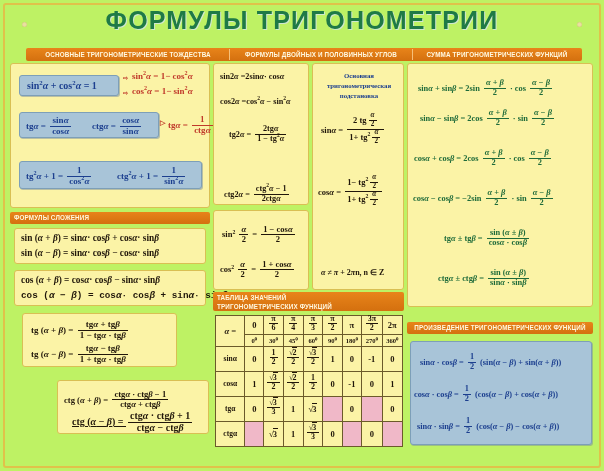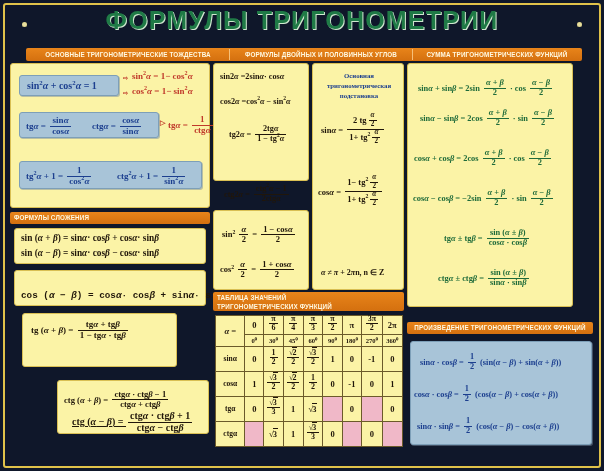--- a/index.html
+++ b/index.html
@@ -4,21 +4,21 @@
 <style>
   html,body{margin:0;padding:0;}
   body{
     width:604px;height:471px;overflow:hidden;
     background:#f7f0a8;
     font-family:"Liberation Sans",sans-serif;
     -webkit-font-smoothing:antialiased;
   }
   .poster{
     position:relative;width:604px;height:471px;
-    background:#0f172a;
+    background:#bef264;
     box-sizing:border-box;
   }
   
   .frame-outer{
     position:absolute;left:3px;top:3px;right:3px;bottom:3px;
     border:2px solid #e0c24a;border-radius:3px;
     box-sizing:border-box;pointer-events:none;
   }
   .title{
     position:absolute;left:0;top:6px;width:604px;
@@ -160,44 +160,51 @@
   <div class="panel" style="left:14px;top:228px;width:192px;height:36px;">
     <div class="formula fb blkTxt" style="left:6px;top:4px;font-size:9.3px;">
       sin (<span class="it">α</span> + <span class="it">β</span>) = sin<span class="it">α</span>· cos<span class="it">β</span> + cos<span class="it">α</span>· sin<span class="it">β</span>
     </div>
     <div class="formula fb blkTxt" style="left:6px;top:19px;font-size:9.3px;">
       sin (<span class="it">α</span> − <span class="it">β</span>) = sin<span class="it">α</span>· cos<span class="it">β</span> − cos<span class="it">α</span>· sin<span class="it">β</span>
     </div>
   </div>
 
   <div class="panel" style="left:14px;top:270px;width:192px;height:36px;">
+    <div class="formula fb blkTxt" style="left:6px;top:4px;font-size:9.3px;">
+      cos (<span class="it">α</span> + <span class="it">β</span>) = cos<span class="it">α</span>· cos<span class="it">β</span> − sin<span class="it">α</span>· sin<span class="it">β</span>
+    </div>
     <div class="formula fb blkTxt" style="left:6px;top:19px;font-size:9.3px;font-family:Liberation Mono, monospace;">
       cos (<span class="it">α</span> − <span class="it">β</span>) = cos<span class="it">α</span>· cos<span class="it">β</span> + sin<span class="it">α</span>· sin<span class="it">β</span>
     </div>
   </div>
 
   <div class="panel" style="left:22px;top:313px;width:155px;height:54px;">
     <div class="formula fb blkTxt" style="left:8px;top:7px;font-size:9px;">
       tg (<span class="it">α</span> + <span class="it">β</span>) =
       <span class="fr"><span class="num">tg<span class="it">α</span> + tg<span class="it">β</span></span><span class="den">1 − tg<span class="it">α</span> · tg<span class="it">β</span></span></span>
     </div>
+    <div class="formula fb blkTxt" style="left:8px;top:31px;font-size:9px;">
+      tg (<span class="it">α</span> − <span class="it">β</span>) =
+      <span class="fr"><span class="num">tg<span class="it">α</span> − tg<span class="it">β</span></span><span class="den">1 + tg<span class="it">α</span> · tg<span class="it">β</span></span></span>
+    </div>
   </div>
 
   <div class="panel" style="left:57px;top:380px;width:152px;height:54px;">
     <div class="formula fb blkTxt" style="left:6px;top:10px;font-size:8.6px;">
       ctg (<span class="it">α</span> + <span class="it">β</span>) =
       <span class="fr"><span class="num">ctg<span class="it">α</span> · ctg<span class="it">β</span> − 1</span><span class="den">ctg<span class="it">α</span> + ctg<span class="it">β</span></span></span>
     </div>
     <div class="formula fb blkTxt" style="left:14px;top:31px;font-size:10px;text-decoration:underline;">
       ctg (<span class="it">α</span> − <span class="it">β</span>) =
       <span class="fr"><span class="num">ctg<span class="it">α</span> · ctg<span class="it">β</span> + 1</span><span class="den">ctg<span class="it">α</span> − ctg<span class="it">β</span></span></span>
     </div>
   </div>
 
-  <div class="panel" style="left:213px;top:63px;width:96px;height:118px;">
+  <div class="panel" style="left:213px;top:63px;width:96px;height:142px;">
     <div class="formula fb blkTxt" style="left:6px;top:8px;font-size:8.2px;">
       sin2<span class="it">α</span> =2sin<span class="it">α</span>· cos<span class="it">α</span>
     </div>
     <div class="formula fb blkTxt" style="left:6px;top:33px;font-size:8.2px;">
       cos2<span class="it">α</span> =cos<sup>2</sup><span class="it">α</span> − sin<sup>2</sup><span class="it">α</span>
     </div>
     <div class="formula fb blkTxt" style="left:15px;top:62px;font-size:8.2px;">
       tg2<span class="it">α</span> =
       <span class="fr"><span class="num">2tg<span class="it">α</span></span><span class="den">1 − tg<sup>2</sup><span class="it">α</span></span></span>
     </div>
@@ -241,21 +248,21 @@
         <span class="num">1− tg<sup>2</sup><span class="fr" style="font-size:.85em;"><span class="num"><span class="it">α</span></span><span class="den">2</span></span></span>
         <span class="den">1+ tg<sup>2</sup><span class="fr" style="font-size:.85em;"><span class="num"><span class="it">α</span></span><span class="den">2</span></span></span>
       </span>
     </div>
 
     <div class="formula fb blkTxt" style="left:8px;top:204px;font-size:8px;">
       <span class="it">α</span> ≠ <span class="it">π</span> + 2<span class="it">π</span>n, n ∈ Z
     </div>
   </div>
 
-  <div class="panel" style="left:407px;top:63px;width:166px;height:244px;">
+  <div class="panel" style="left:407px;top:63px;width:186px;height:244px;">
     <div class="formula fb grnTxt" style="left:10px;top:16px;font-size:8.4px;">
       sin<span class="it">α</span> + sin<span class="it">β</span> = 2sin
       <span class="fr"><span class="num"><span class="it">α</span> + <span class="it">β</span></span><span class="den">2</span></span>
       · cos
       <span class="fr"><span class="num"><span class="it">α</span> − <span class="it">β</span></span><span class="den">2</span></span>
     </div>
     <div class="formula fb grnTxt" style="left:12px;top:46px;font-size:8.4px;">
       sin<span class="it">α</span> − sin<span class="it">β</span> = 2cos
       <span class="fr"><span class="num"><span class="it">α</span> + <span class="it">β</span></span><span class="den">2</span></span>
       · sin

